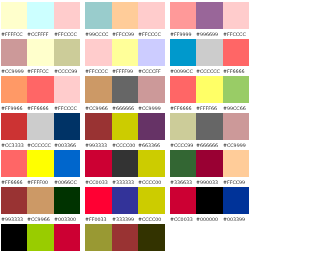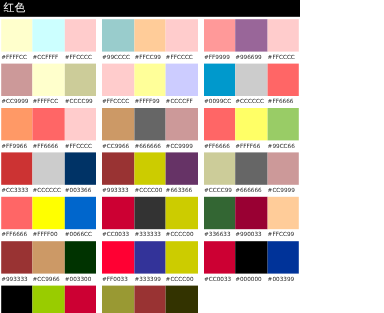--- a/index.html
+++ b/index.html
@@ -79,23 +79,20 @@
     transform: scale(0.95);
     transform-origin: left center;
     overflow: hidden;
   }
 </style>
 </head>
 <body>
 
 <div id="page">
 
-  <div class="header-bar">
-    <span class="header-title">红色</span>
-  </div>
 
   <div class="palette-grid" id="palette-grid">
       <div class="scheme-card">
         <div class="swatch-row">
           <div class="swatch" style="background: rgb(255, 255, 204);"></div>
           <div class="swatch" style="background: rgb(204, 255, 255);"></div>
           <div class="swatch" style="background: rgb(255, 204, 204);"></div>
         </div>
         <div class="code-row">
           <div class="code">#FFFFCC</div>

